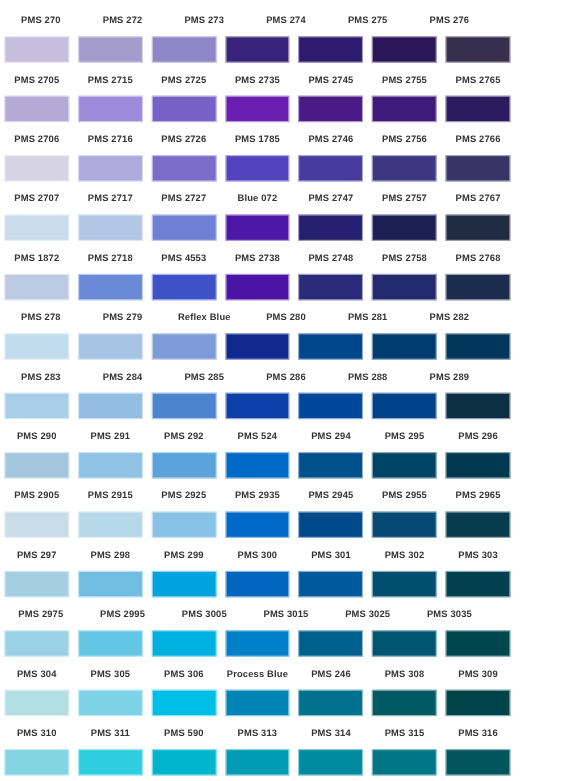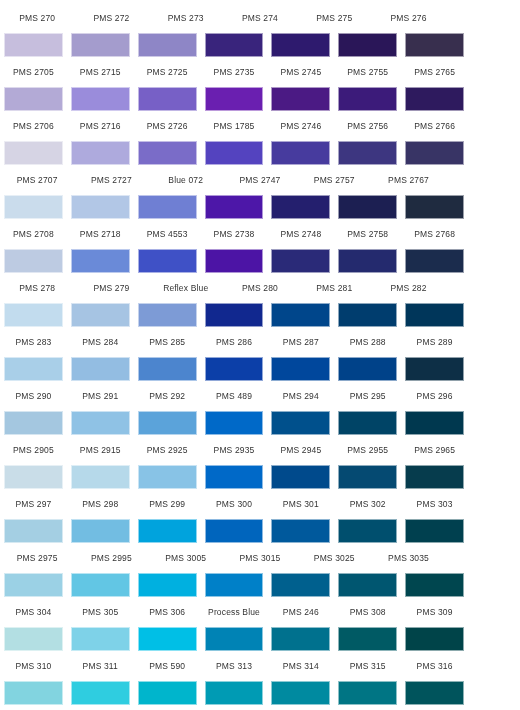--- a/index.html
+++ b/index.html
@@ -17,20 +17,21 @@
   #chart {
     width: 520px;
     padding-top: 4px;
     box-sizing: border-box;
   }
   .swatch-row {
     display: flex;
     width: 468px;
     margin: 0;
     padding: 0;
+    font-weight: bold;
   }
   .labels-row {
     height: 28px;
   }
   .colors-row {
     height: 26px;
   }
   .cell {
     width: 74.2857px;
     box-sizing: border-box;
@@ -150,20 +151,21 @@
       </div>
       <div class="cell">
         <div class="chip" style="background-color: rgb(61, 54, 128);"></div>
       </div>
       <div class="cell">
         <div class="chip" style="background-color: rgb(56, 52, 101);"></div>
       </div>
     </div>
     <div class="swatch-row labels-row">
       <div class="cell">PMS 2707</div>
+      <div class="cell">PMS 2717</div>
       <div class="cell">PMS 2727</div>
       <div class="cell">Blue 072</div>
       <div class="cell">PMS 2747</div>
       <div class="cell">PMS 2757</div>
       <div class="cell">PMS 2767</div>
     </div>
     <div class="swatch-row colors-row">
       <div class="cell">
         <div class="chip" style="background-color: rgb(202, 220, 236);"></div>
       </div>
@@ -180,21 +182,21 @@
         <div class="chip" style="background-color: rgb(36, 31, 110);"></div>
       </div>
       <div class="cell">
         <div class="chip" style="background-color: rgb(28, 31, 82);"></div>
       </div>
       <div class="cell">
         <div class="chip" style="background-color: rgb(31, 43, 64);"></div>
       </div>
     </div>
     <div class="swatch-row labels-row">
-      <div class="cell">PMS 2708</div>
+      <div class="cell">PMS 1872</div>
       <div class="cell">PMS 2718</div>
       <div class="cell">PMS 4553</div>
       <div class="cell">PMS 2738</div>
       <div class="cell">PMS 2748</div>
       <div class="cell">PMS 2758</div>
       <div class="cell">PMS 2768</div>
     </div>
     <div class="swatch-row colors-row">
       <div class="cell">
         <div class="chip" style="background-color: rgb(189, 203, 226);"></div>
@@ -247,21 +249,20 @@
       </div>
       <div class="cell">
         <div class="chip" style="background-color: rgb(0, 54, 90);"></div>
       </div>
     </div>
     <div class="swatch-row labels-row">
       <div class="cell">PMS 283</div>
       <div class="cell">PMS 284</div>
       <div class="cell">PMS 285</div>
       <div class="cell">PMS 286</div>
-      <div class="cell">PMS 287</div>
       <div class="cell">PMS 288</div>
       <div class="cell">PMS 289</div>
     </div>
     <div class="swatch-row colors-row">
       <div class="cell">
         <div class="chip" style="background-color: rgb(169, 207, 232);"></div>
       </div>
       <div class="cell">
         <div class="chip" style="background-color: rgb(147, 189, 226);"></div>
       </div>
@@ -278,21 +279,21 @@
         <div class="chip" style="background-color: rgb(0, 66, 137);"></div>
       </div>
       <div class="cell">
         <div class="chip" style="background-color: rgb(13, 47, 70);"></div>
       </div>
     </div>
     <div class="swatch-row labels-row">
       <div class="cell">PMS 290</div>
       <div class="cell">PMS 291</div>
       <div class="cell">PMS 292</div>
-      <div class="cell">PMS 489</div>
+      <div class="cell">PMS 524</div>
       <div class="cell">PMS 294</div>
       <div class="cell">PMS 295</div>
       <div class="cell">PMS 296</div>
     </div>
     <div class="swatch-row colors-row">
       <div class="cell">
         <div class="chip" style="background-color: rgb(164, 199, 224);"></div>
       </div>
       <div class="cell">
         <div class="chip" style="background-color: rgb(143, 194, 229);"></div>

